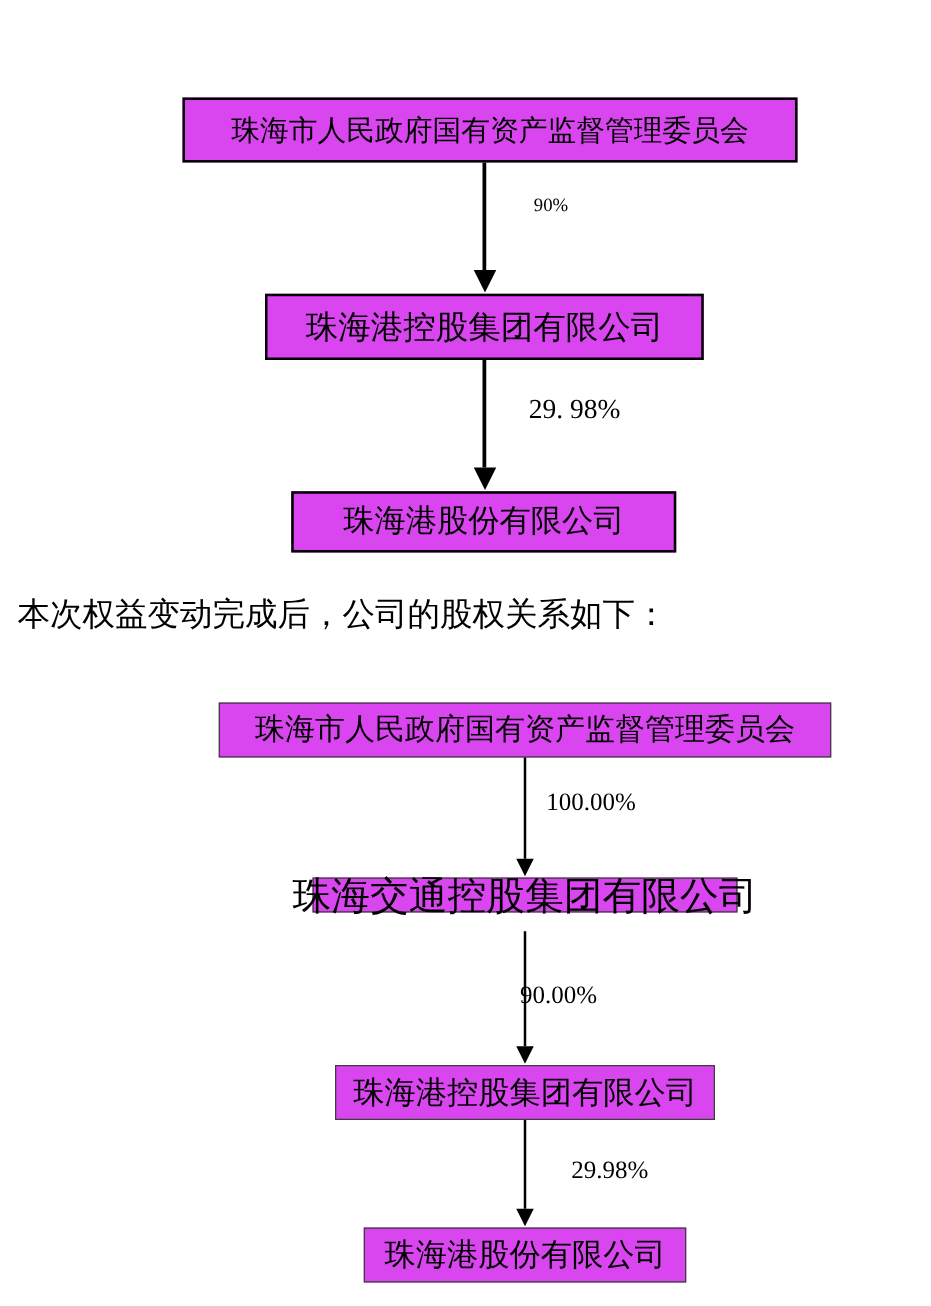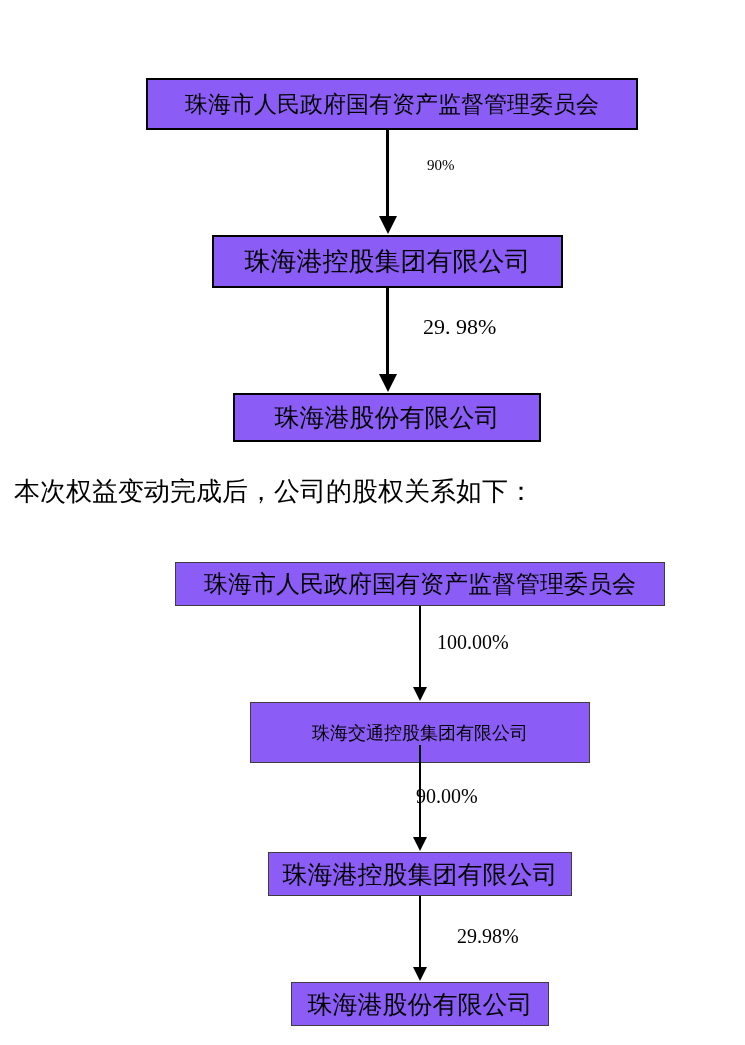--- a/index.html
+++ b/index.html
@@ -14,21 +14,21 @@
     background: #ffffff;
     font-family: "Liberation Serif", "DejaVu Serif", serif;
     color: #000000;
     overflow: hidden;
   }
   .node {
     position: absolute;
     display: flex;
     align-items: center;
     justify-content: center;
-    background: #8b5cf6;
+    background: #d946ef;
     text-align: center;
     line-height: 1;
     white-space: nowrap;
     box-sizing: border-box;
   }
   .node.heavy { border: 2px solid #000000; }
   .node.light { border: 1.5px solid #3d3d3d; }
   .vline {
     position: absolute;
     background: #000000;
@@ -85,21 +85,21 @@
   <div class="para" style="left:14px; top:477px; font-size:26px;">本次权益变动完成后，公司的股权关系如下：</div>
 
   <div>
 
     <div class="node light" style="left:175px; top:562px; width:490px; height:44px; font-size:24px;">珠海市人民政府国有资产监督管理委员会</div>
 
     <div class="vline" style="left:419px; top:606px; width:2px; height:81px;"></div>
     <div class="arrowhead small" style="left:413px; top:687px;"></div>
     <div class="pct" style="left:437px; top:632px; font-size:20px;">100.00%</div>
 
-    <div class="node light" style="left:250px; top:702px; width:340px; height:61px; font-size:18px;">珠海交通控股集团有限公司</div>
+    <div class="node light" style="left:250px; top:702px; width:340px; height:28px; font-size:31px;">珠海交通控股集团有限公司</div>
 
     <div class="vline" style="left:419px; top:745px; width:2px; height:92px;"></div>
     <div class="arrowhead small" style="left:413px; top:837px;"></div>
     <div class="pct" style="left:416px; top:786px; font-size:20px;">90.00%</div>
 
     <div class="node light" style="left:268px; top:852px; width:304px; height:44px; font-size:25px;">珠海港控股集团有限公司</div>
 
     <div class="vline" style="left:419px; top:896px; width:2px; height:71px;"></div>
     <div class="arrowhead small" style="left:413px; top:967px;"></div>
     <div class="pct" style="left:437px; top:926px; font-size:20px;margin-left:20px;">29.98%</div>

